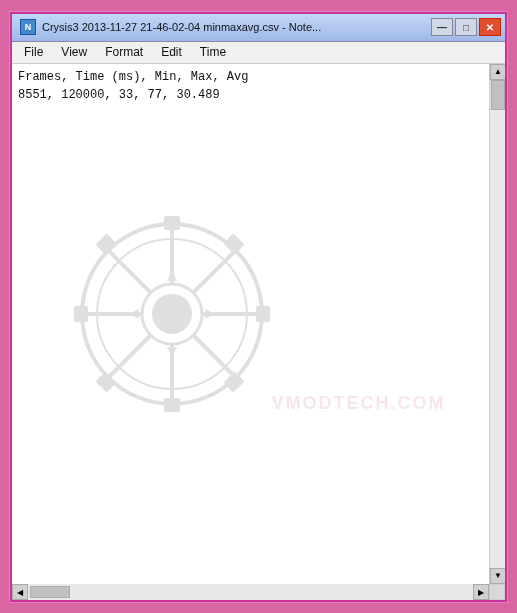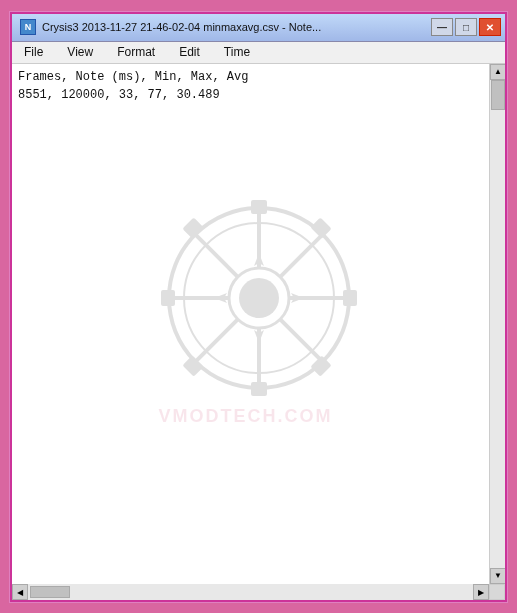--- a/index.html
+++ b/index.html
@@ -94,21 +94,21 @@
     }
 
     .menu-bar {
       background: #f0f0f0;
       height: 22px;
       display: flex;
       align-items: center;
       padding: 0 4px;
       border-bottom: 1px solid #cccccc;
       flex-shrink: 0;
-      gap: 8px;
+      gap: 2px;
     }
 
     .menu-item {
       padding: 2px 8px;
       font-size: 12px;
       color: #111;
       cursor: pointer;
     }
 
     .content-area {
@@ -131,22 +131,21 @@
       z-index: 1;
     }
 
     .watermark {
       position: absolute;
       top: 50%;
       left: 50%;
       transform: translate(-50%, -55%);
       opacity: 0.12;
       display: flex;
-      flex-direction: column;
-      align-items: flex-start;
+      align-items: flex-end;
       pointer-events: none;
       z-index: 0;
     }
 
     .watermark svg {
       width: 200px;
       height: 200px;
       fill: #cc3366;
     }
 
@@ -249,21 +248,21 @@
   <div class="menu-bar">
     <div class="menu-item">File</div>
     <div class="menu-item">View</div>
     <div class="menu-item">Format</div>
     <div class="menu-item">Edit</div>
     <div class="menu-item">Time</div>
   </div>
 
   <div class="content-area">
     <div class="text-area">
-      <div>Frames, Note (ms), Min, Max, Avg</div>
+      <div>Frames, Time (ms), Min, Max, Avg</div>
       <div>8551,   120000, 33, 77, 30.489</div>
     </div>
 
     <div class="watermark">
       <svg viewBox="0 0 200 200" xmlns="http://www.w3.org/2000/svg">
 
         <circle cx="100" cy="100" r="90" fill="none" stroke="currentColor" stroke-width="4"></circle>
         <circle cx="100" cy="100" r="75" fill="none" stroke="currentColor" stroke-width="2"></circle>
 
         <circle cx="100" cy="100" r="20" fill="currentColor"></circle>

